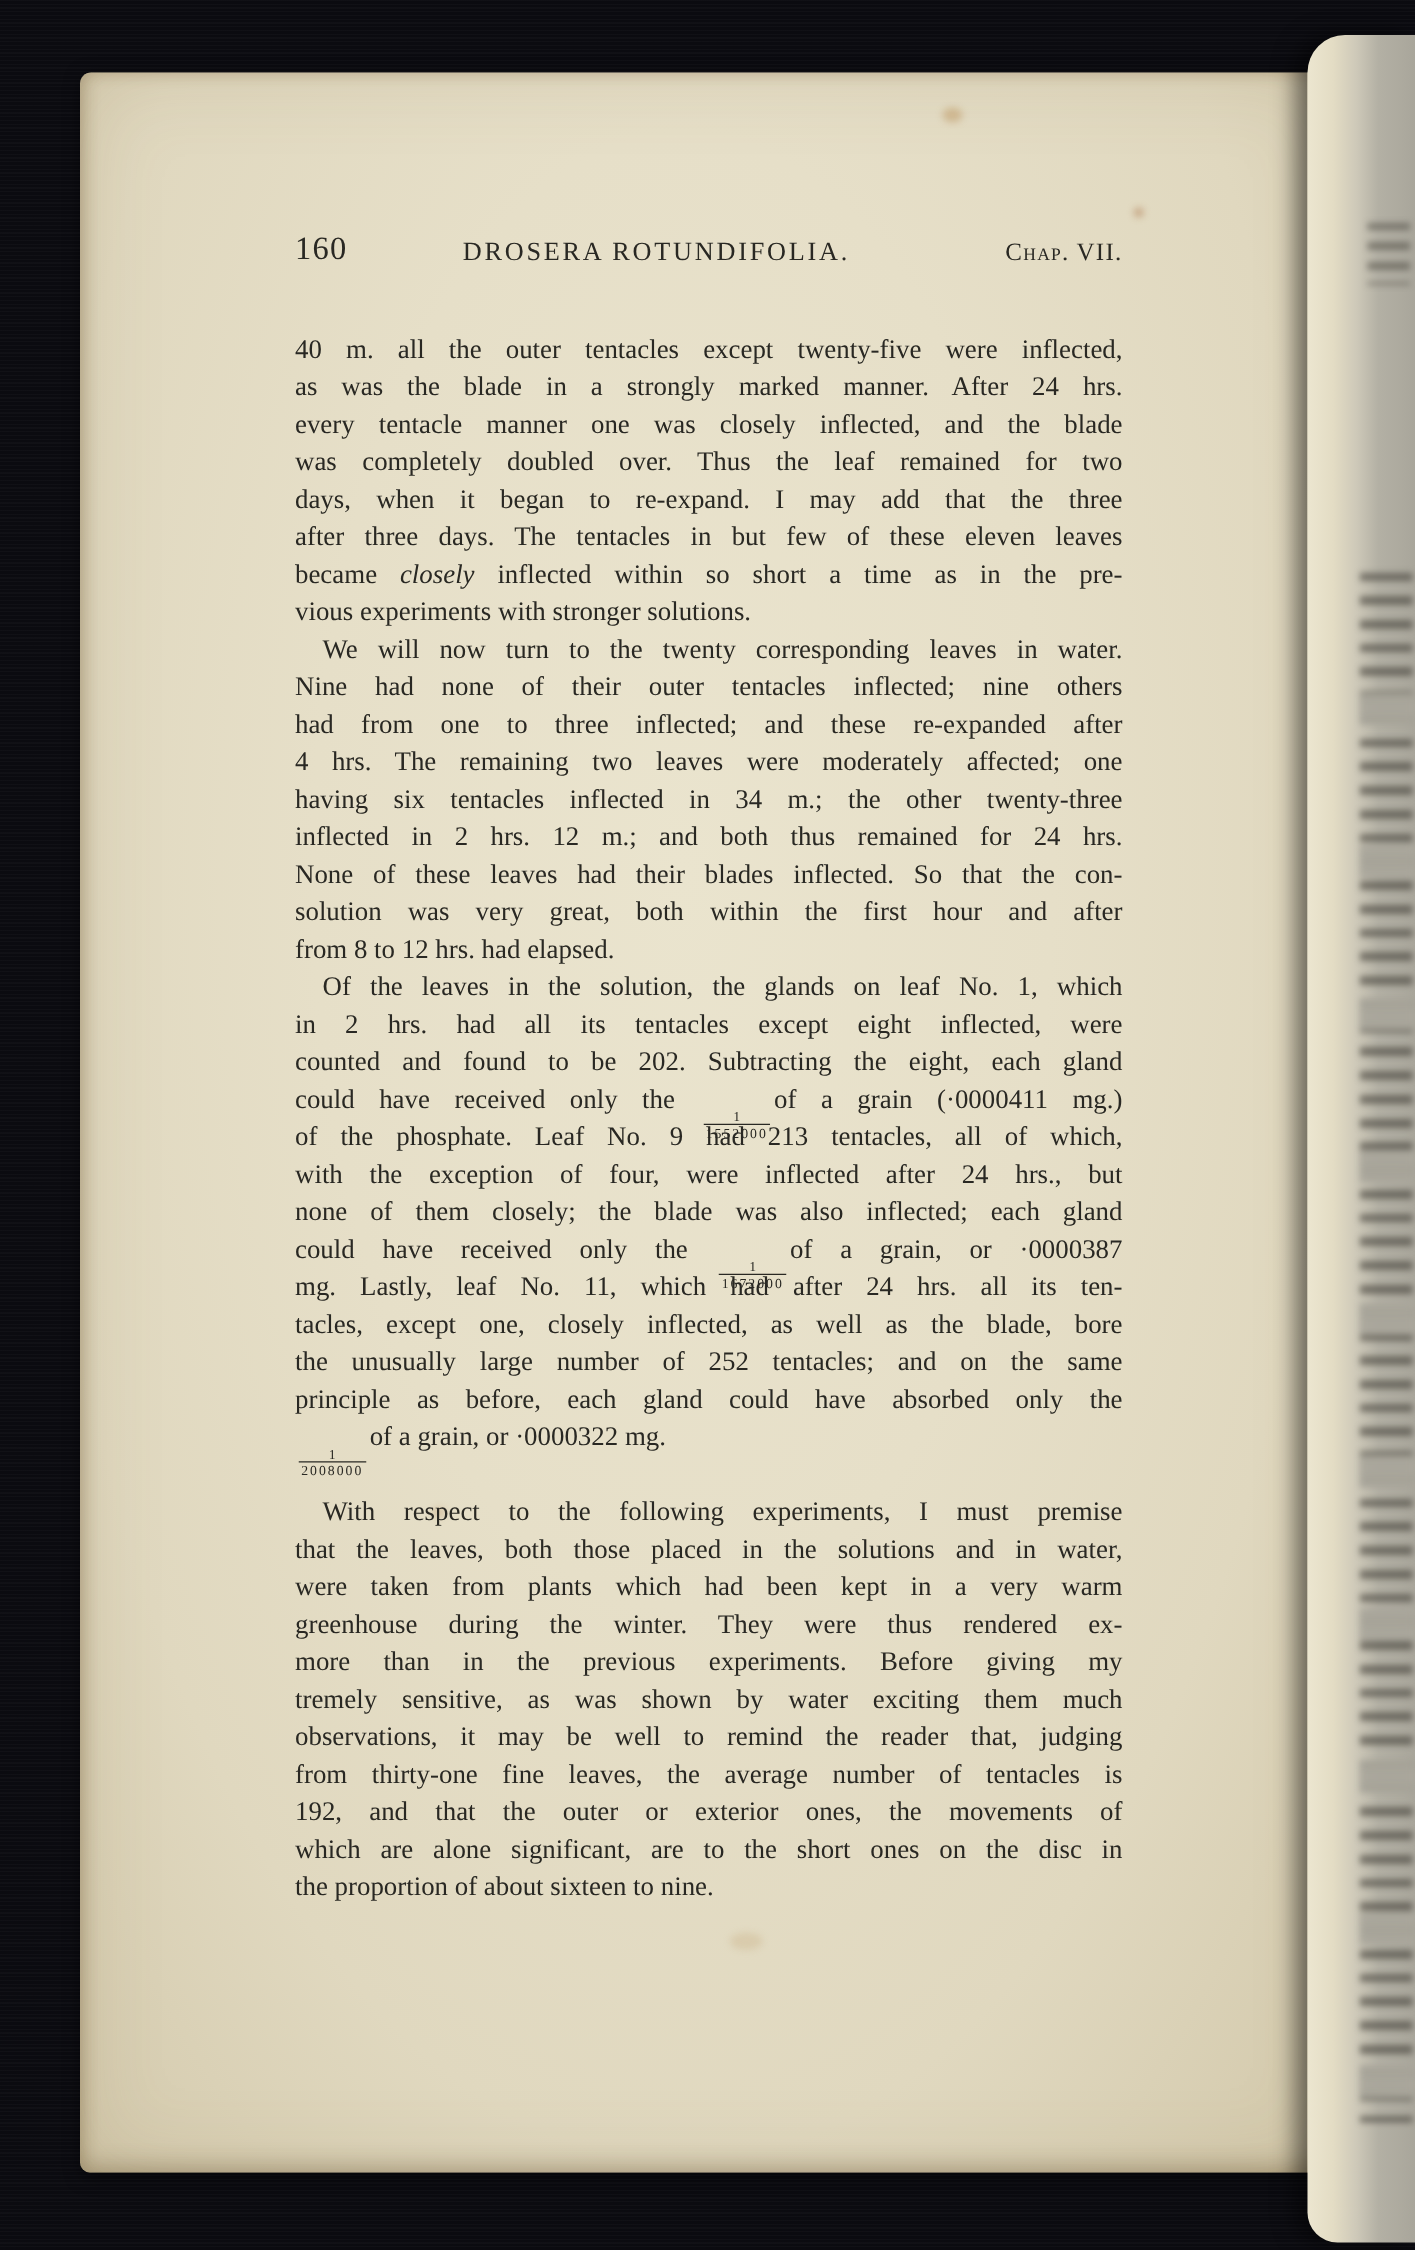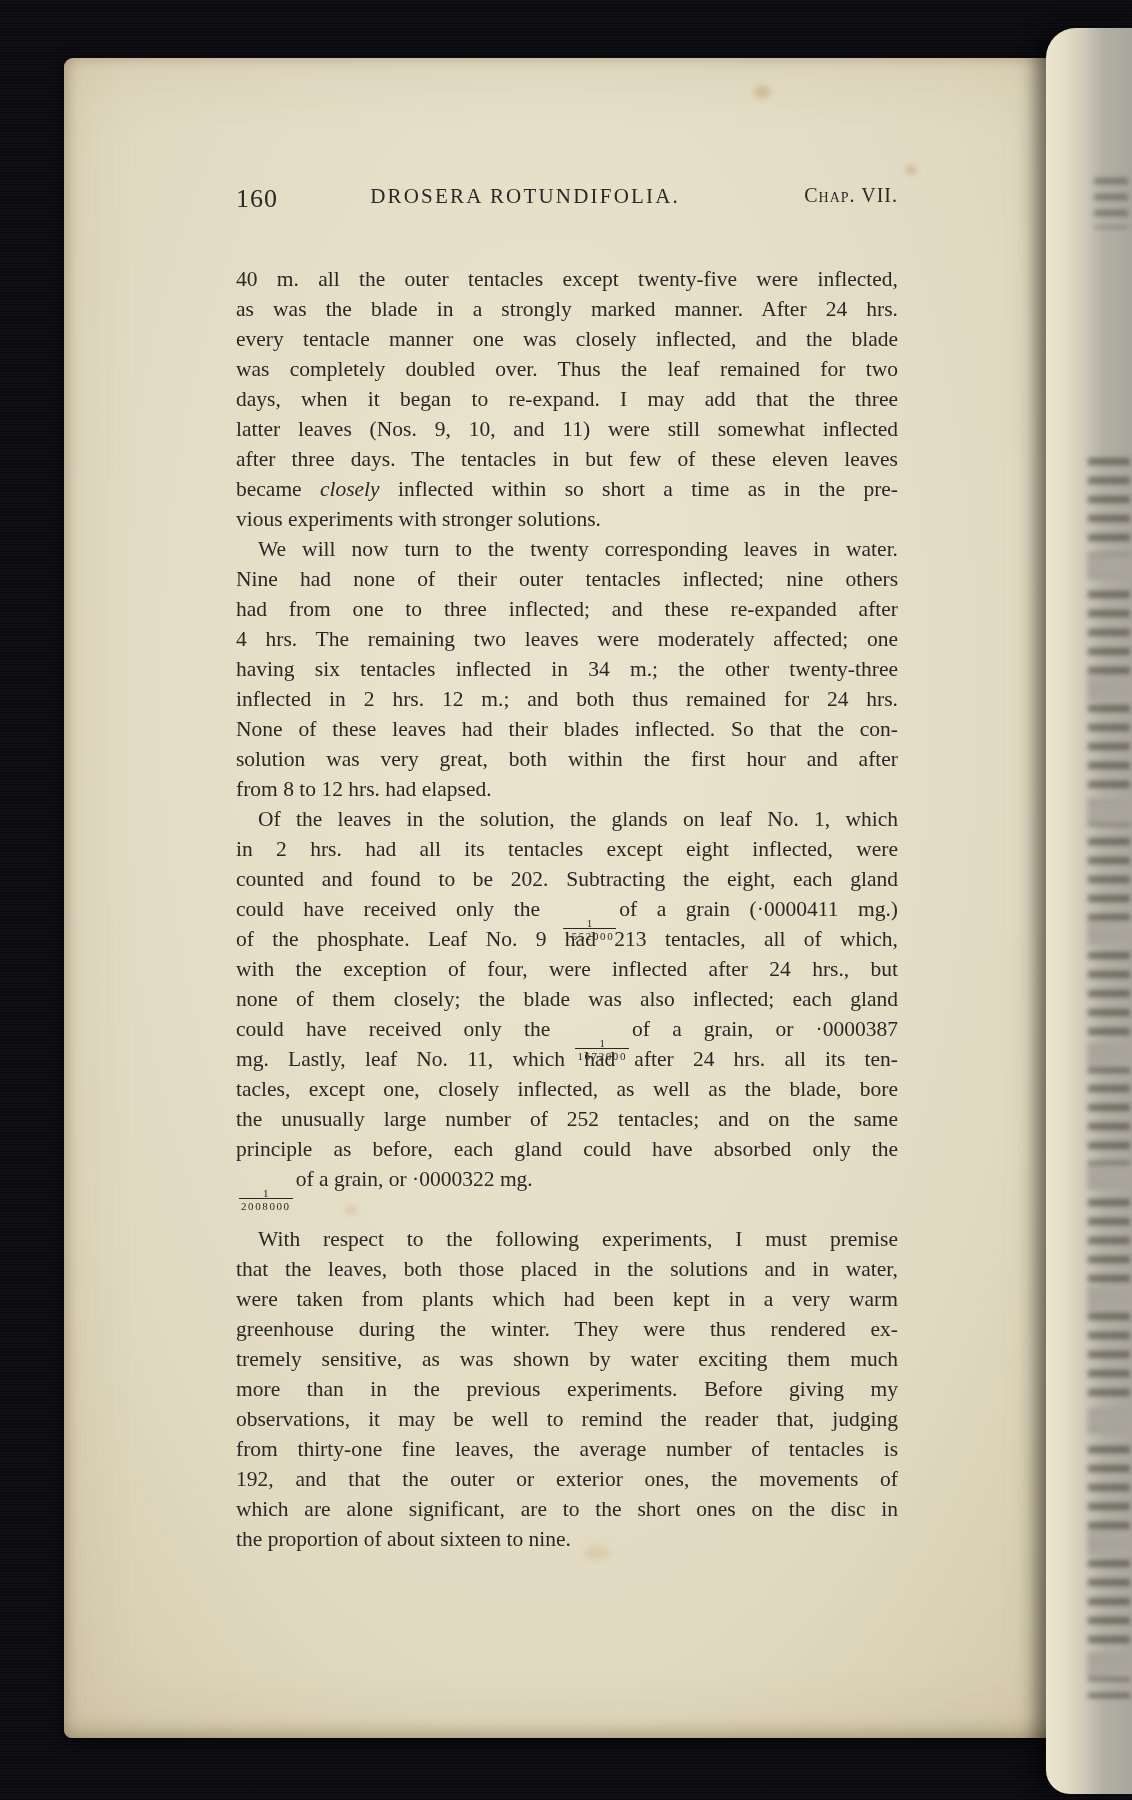--- a/index.html
+++ b/index.html
@@ -38,21 +38,21 @@
 
   
   .content {
     position: absolute;
     left: 172px; top: 126px;
     width: 662px;
     color: #292823;
   }
   .header {
     display: flex;
-    align-items: flex-start;
+    align-items: flex-end;
     margin-bottom: 50px;
   }
   .page-number {
     font-size: 26px;
     letter-spacing: 1px;
   }
   .running-title {
     flex: 1;
     text-align: center;
     font-size: 21px;
@@ -138,21 +138,20 @@
       <span class="chapter">Chap. VII.</span>
     </div>
 
     <div class="body-text">
         <div class="paragraph">
           <div class="line">40 m. all the outer tentacles except twenty-five were inflected, </div>
           <div class="line">as was the blade in a strongly marked manner.  After 24 hrs. </div>
           <div class="line">every tentacle manner one was closely inflected, and the blade </div>
           <div class="line">was completely doubled over.  Thus the leaf remained for two </div>
           <div class="line">days, when it began to re-expand.  I may add that the three </div>
-          <div class="line">latter leaves (Nos. 9, 10, and 11) were still somewhat inflected </div>
           <div class="line">after three days.  The tentacles in but few of these eleven leaves </div>
           <div class="line">became  <em>closely</em> inflected within so short a time as in the pre- </div>
           <div class="line last">vious experiments with stronger solutions. </div>
         </div>
         <div class="paragraph">
           <div class="line indent">We will now turn to the twenty corresponding leaves in water. </div>
           <div class="line">Nine had none of their outer tentacles inflected; nine others </div>
           <div class="line">had from one to three inflected; and these re-expanded after </div>
           <div class="line">4 hrs.  The remaining two leaves were moderately affected; one </div>
           <div class="line">having six tentacles inflected in 34 m.; the other twenty-three </div>
@@ -183,22 +182,22 @@
           <div class="line last"><span class="frac">
               <span class="num">1</span>
               <span class="den">2008000</span>
             </span>of a grain, or ·0000322 mg. </div>
         </div>
         <div class="paragraph gap-before">
           <div class="line indent">With respect to the following experiments, I must premise </div>
           <div class="line">that the leaves, both those placed in the solutions and in water, </div>
           <div class="line">were taken from plants which had been kept in a very warm </div>
           <div class="line">greenhouse during the winter.  They were thus rendered ex- </div>
+          <div class="line">more than in the previous experiments.  Before giving my </div>
           <div class="line">tremely sensitive, as was shown by water exciting them much </div>
-          <div class="line">more than in the previous experiments.  Before giving my </div>
           <div class="line">observations, it may be well to remind the reader that, judging </div>
           <div class="line">from thirty-one fine leaves, the average number of tentacles is </div>
           <div class="line">192, and that the outer or exterior ones, the movements of </div>
           <div class="line">which are alone significant, are to the short ones on the disc in </div>
           <div class="line last">the proportion of about sixteen to nine. </div>
         </div>
       </div>
   </div>
 </div>
 

